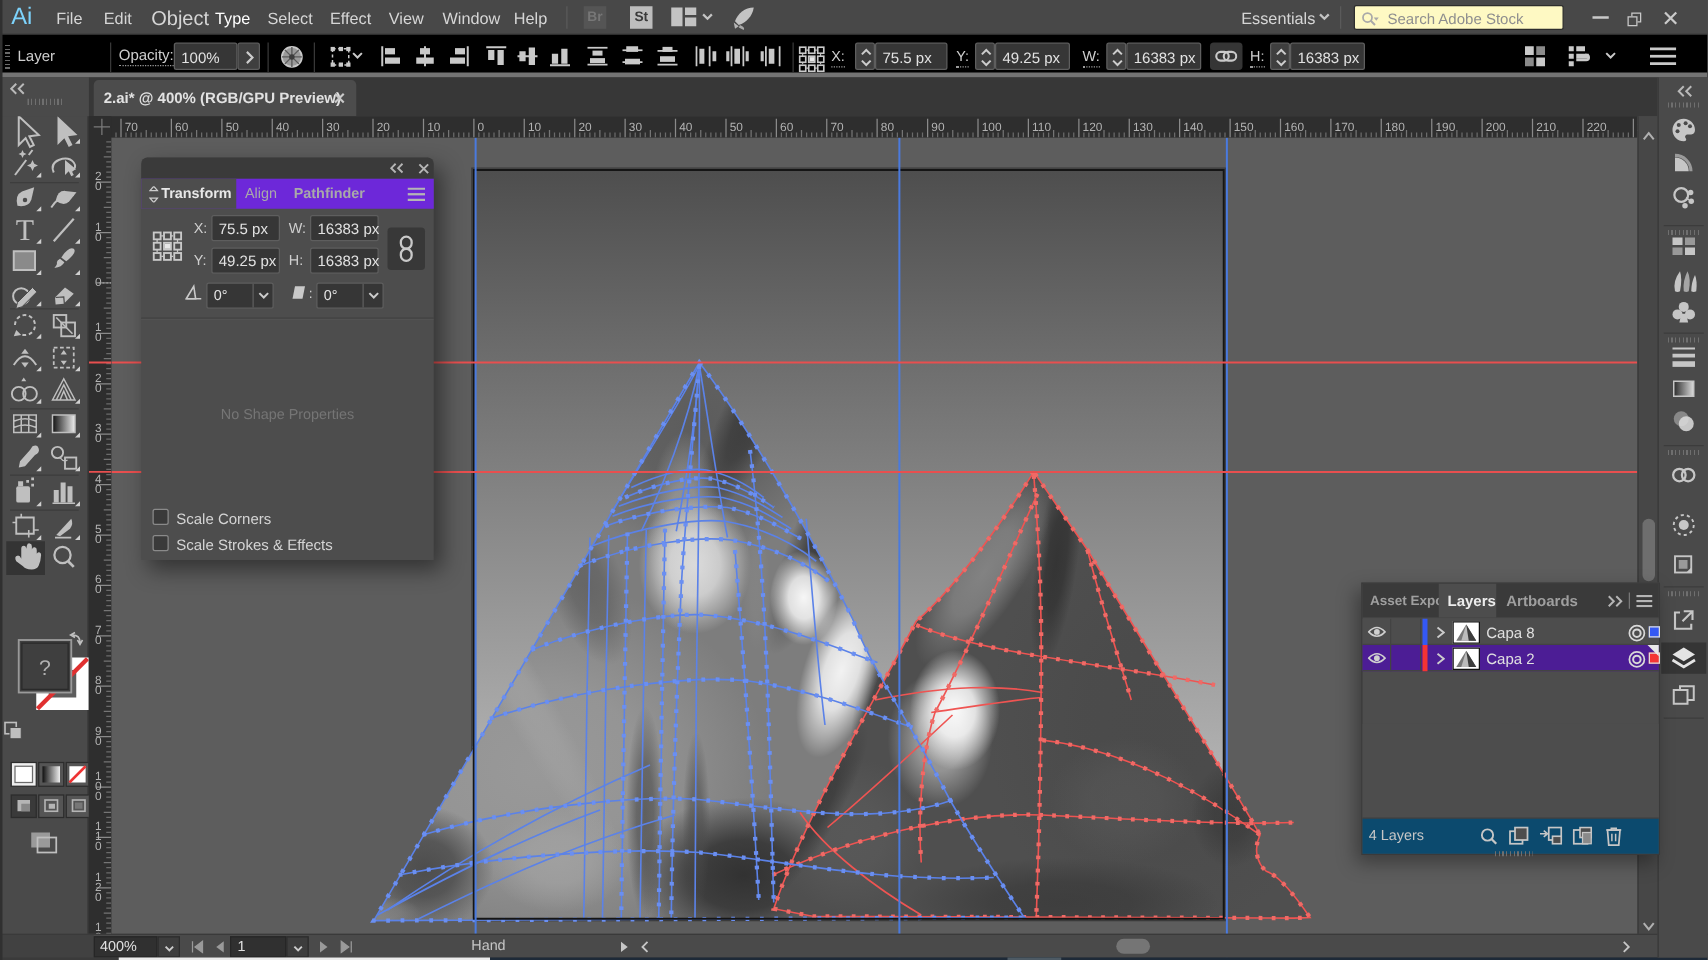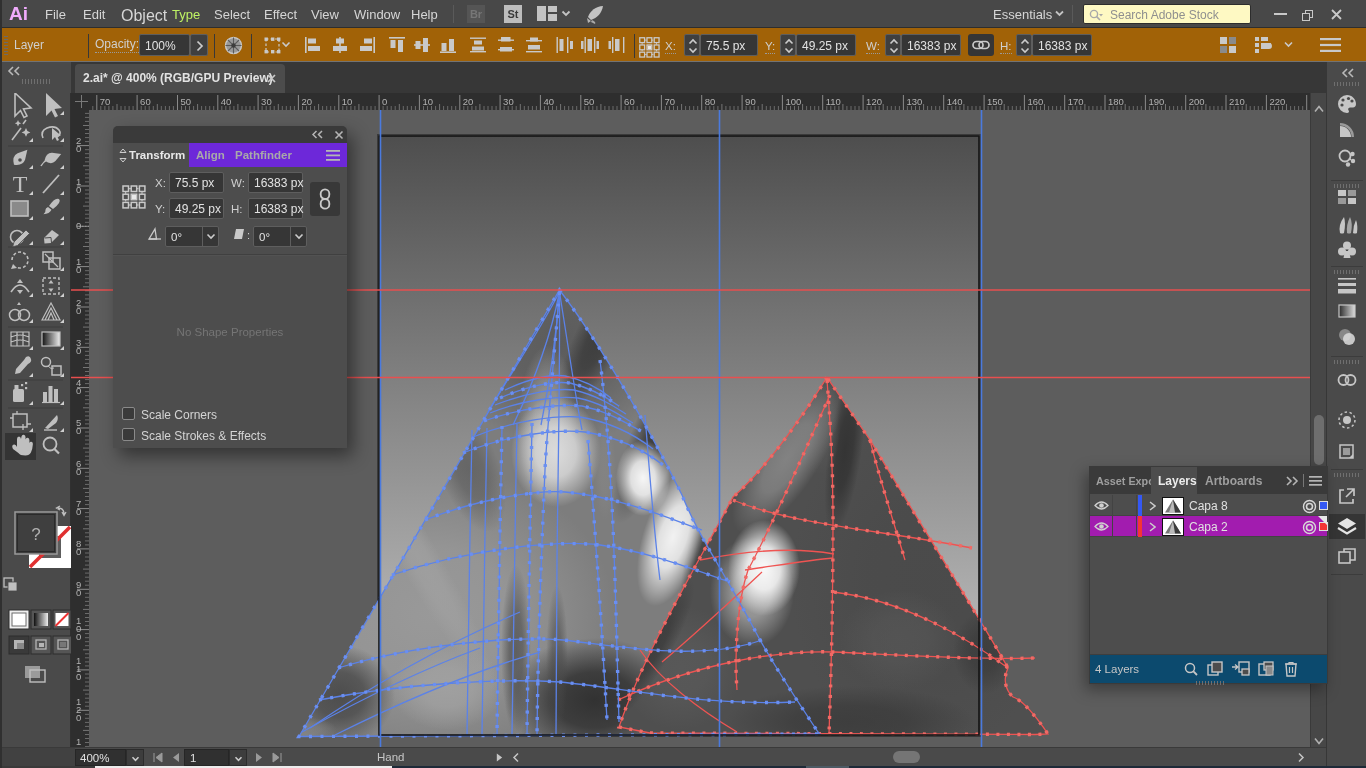--- a/index.html
+++ b/index.html
@@ -1,24 +1,24 @@
 <!DOCTYPE html>
 <html><head><meta charset="utf-8"><style>
 *{margin:0;padding:0;box-sizing:border-box}
 html,body{width:1366px;height:768px;overflow:hidden;font-family:"Liberation Sans",sans-serif;background:#4a4a4a}
 .abs{position:absolute}
 body{position:relative}
 .txt{position:absolute;white-space:nowrap}
 </style></head><body>
 <div class="abs" style="left:0;top:0;width:1366px;height:28px;background:#484848;border-bottom:1px solid #2e2e2e">
-    <div class="txt" style="left:9px;top:3px;font-size:19px;font-weight:bold;color:#f0abfc;letter-spacing:0px">Ai</div>
+    <div class="txt" style="left:9px;top:3px;font-size:19px;font-weight:normal;color:#7dd3fc;letter-spacing:0px">Ai</div>
     <div class="txt" style="left:45px;top:7px;font-size:13px;color:#d6d6d6">File</div>
     <div class="txt" style="left:83px;top:7px;font-size:13px;color:#d6d6d6">Edit</div>
     <div class="txt" style="left:121px;top:7px;font-size:16px;color:#d6d6d6">Object</div>
-    <div class="txt" style="left:172px;top:7px;font-size:13px;color:#bef264">Type</div>
+    <div class="txt" style="left:172px;top:7px;font-size:13px;color:#ffffff">Type</div>
     <div class="txt" style="left:214px;top:7px;font-size:13px;color:#d6d6d6">Select</div>
     <div class="txt" style="left:264px;top:7px;font-size:13px;color:#d6d6d6">Effect</div>
     <div class="txt" style="left:311px;top:7px;font-size:13px;color:#d6d6d6">View</div>
     <div class="txt" style="left:354px;top:7px;font-size:13px;color:#d6d6d6">Window</div>
     <div class="txt" style="left:411px;top:7px;font-size:13px;color:#d6d6d6">Help</div>
     <div class="abs" style="left:453px;top:5px;width:1px;height:18px;background:#5a5a5a"></div>
     <div class="abs" style="left:467px;top:5px;width:18px;height:18px;background:#555;color:#777;font-size:11px;font-weight:bold;text-align:center;line-height:18px">Br</div>
     <div class="abs" style="left:504px;top:5px;width:18px;height:18px;background:#bdbdbd;color:#3a3a3a;font-size:11px;font-weight:bold;text-align:center;line-height:18px">St</div>
     <div class="abs" style="left:537px;top:6px;width:9px;height:15px;background:#c3c3c3"></div>
     <div class="abs" style="left:548px;top:6px;width:9px;height:6px;background:#c3c3c3"></div>
@@ -44,21 +44,21 @@
       </svg>
       <div class="txt" style="left:26px;top:3px;font-size:12px;color:#8f8f8f">Search Adobe Stock</div>
     </div>
     <div class="abs" style="left:1274px;top:13px;width:13px;height:2px;background:#c9c9c9"></div>
     <div class="abs" style="left:1305px;top:10px;width:8px;height:8px;border:1.5px solid #c9c9c9"></div>
     <div class="abs" style="left:1302px;top:13px;width:8px;height:8px;border:1.5px solid #c9c9c9;background:#484848"></div>
     <svg class="abs" style="left:1330px;top:8px" width="13" height="13" viewBox="0 0 13 13">
       <path d="M2 2 L11 11 M11 2 L2 11" stroke="#c9c9c9" stroke-width="1.8"></path>
     </svg>
   </div>
-<div class="abs" style="left:0;top:28px;width:1366px;height:34px;background:#a16207;border-bottom:1px solid #737373">
+<div class="abs" style="left:0;top:28px;width:1366px;height:34px;background:#000000;border-bottom:4px solid #737373">
     <div class="abs" style="left:4px;top:8px;width:4px;height:20px;background:repeating-linear-gradient(to bottom,#6a6a6a 0 1px,transparent 1px 3px)"></div>
     <div class="txt" style="left:14px;top:10px;font-size:12px;color:#cfcfcf">Layer</div>
     <div class="abs" style="left:88px;top:6px;width:1px;height:24px;background:#383838"></div>
     <div class="txt" style="left:95px;top:9px;font-size:12px;color:#cfcfcf;border-bottom:1px dotted #9a9a9a;padding-bottom:1px">Opacity:</div>
     <div class="abs" style="left:139px;top:6px;width:51px;height:22px;background:#363636;border:1px solid #5e5e5e;border-radius:2px">
       <div class="txt" style="left:5px;top:4px;font-size:12px;color:#e2e2e2">100%</div>
     </div>
     <div class="abs" style="left:190px;top:6px;width:18px;height:22px;background:#3f3f3f;border:1px solid #5e5e5e;border-radius:2px">
       <svg class="abs" style="left:5px;top:5px" width="8" height="12" viewBox="0 0 8 12">
         <path d="M1.5 1.5 L6 6 L1.5 10.5" fill="none" stroke="#ccc" stroke-width="1.7"></path>
@@ -1190,21 +1190,21 @@
       <svg class="abs" style="left:221px;top:4px" width="10" height="10" viewBox="0 0 10 10">
         <path d="M1.5 1.5 L8.5 8.5 M8.5 1.5 L1.5 8.5" stroke="#b5b5b5" stroke-width="1.6"></path>
       </svg>
     </div>
     <div class="abs" style="left:0;top:17px;width:234px;height:24px;background:#6d28d9">
       <div class="abs" style="left:0;top:0;width:76px;height:24px;background:#4d4d4d"></div>
       <svg class="abs" style="left:6px;top:6px" width="8" height="13" viewBox="0 0 8 13">
         <path d="M4 0 L7 3.5 L1 3.5 Z M4 13 L7 9.5 L1 9.5 Z" fill="none" stroke="#ccc" stroke-width="1"></path>
       </svg>
       <div class="txt" style="left:16px;top:6px;font-size:11.5px;font-weight:bold;color:#e8e8e8">Transform</div>
-      <div class="txt" style="left:83px;top:6px;font-size:11.5px;font-weight:bold;color:#a9a9a9">Align</div>
+      <div class="txt" style="left:83px;top:6px;font-size:11.5px;font-weight:normal;color:#a9a9a9">Align</div>
       <div class="txt" style="left:122px;top:6px;font-size:11.5px;font-weight:bold;color:#a9a9a9">Pathfinder</div>
       <svg class="abs" style="left:213px;top:7px" width="14" height="11" viewBox="0 0 14 11">
         <g fill="#b5b5b5">
           <rect y="0" width="14" height="1.8"></rect>
           <rect y="4.5" width="14" height="1.8"></rect>
           <rect y="9" width="14" height="1.8"></rect>
         </g>
       </svg>
     </div>
     <svg class="abs" style="left:8px;top:58px" width="25" height="25" viewBox="0 0 25 25">
@@ -1324,21 +1324,21 @@
           <path d="M10 1.5 L18 14.5 L12 14.5 Z" fill="#3c3c3c"></path>
         </svg>
       </div>
       <div class="txt" style="left:99px;top:4px;font-size:12px;color:#e0e0e0">Capa 8</div>
       <svg class="abs" style="left:212px;top:3.5px" width="15" height="15" viewBox="0 0 15 15">
         <circle cx="7.5" cy="7.5" r="6" fill="none" stroke="#d8d8d8" stroke-width="1.4"></circle>
         <circle cx="7.5" cy="7.5" r="3" fill="none" stroke="#d8d8d8" stroke-width="1.6"></circle>
       </svg>
       <div class="abs" style="left:229px;top:6px;width:9px;height:9px;background:#3458f4;border:1px solid #ddd"></div>
     </div>
-    <div class="abs" style="left:0;top:49px;width:237px;height:21px;background:#a21caf;border-bottom:1px solid #434343">
+    <div class="abs" style="left:0;top:49px;width:237px;height:21px;background:#4c1d95;border-bottom:1px solid #434343">
       <div class="abs" style="left:0;top:0;width:23px;height:21px;border-right:1px solid #434343">
         <svg class="abs" style="left:4px;top:5px" width="15" height="11" viewBox="0 0 15 11">
           <path d="M1 5.5 Q7.5 -1.5 14 5.5 Q7.5 12.5 1 5.5 Z" fill="none" stroke="#cfcfcf" stroke-width="1.3"></path>
           <circle cx="7.5" cy="5.5" r="2.3" fill="#cfcfcf"></circle>
         </svg>
       </div>
       <div class="abs" style="left:23px;top:0;width:24px;height:21px;border-right:1px solid #434343"></div>
       <div class="abs" style="left:48px;top:0;width:4px;height:21px;background:#f43434"></div>
       <svg class="abs" style="left:59px;top:6px" width="7" height="10" viewBox="0 0 7 10">
         <path d="M1 1 L6 5 L1 9" fill="none" stroke="#ccc" stroke-width="1.5"></path>

